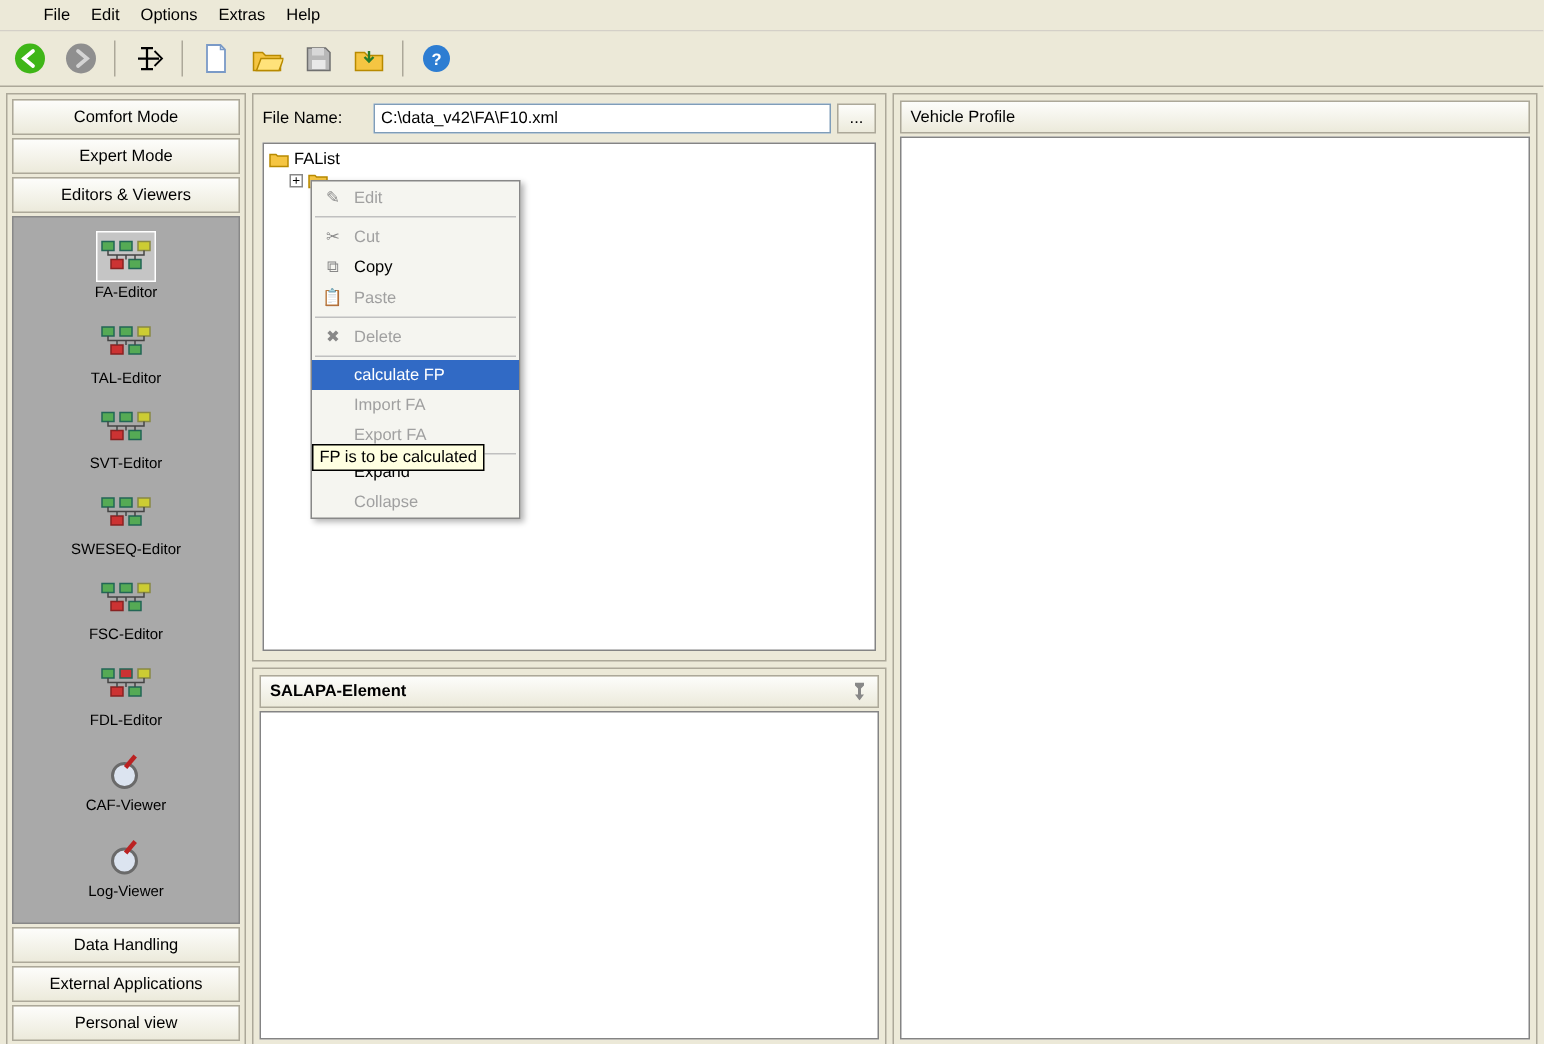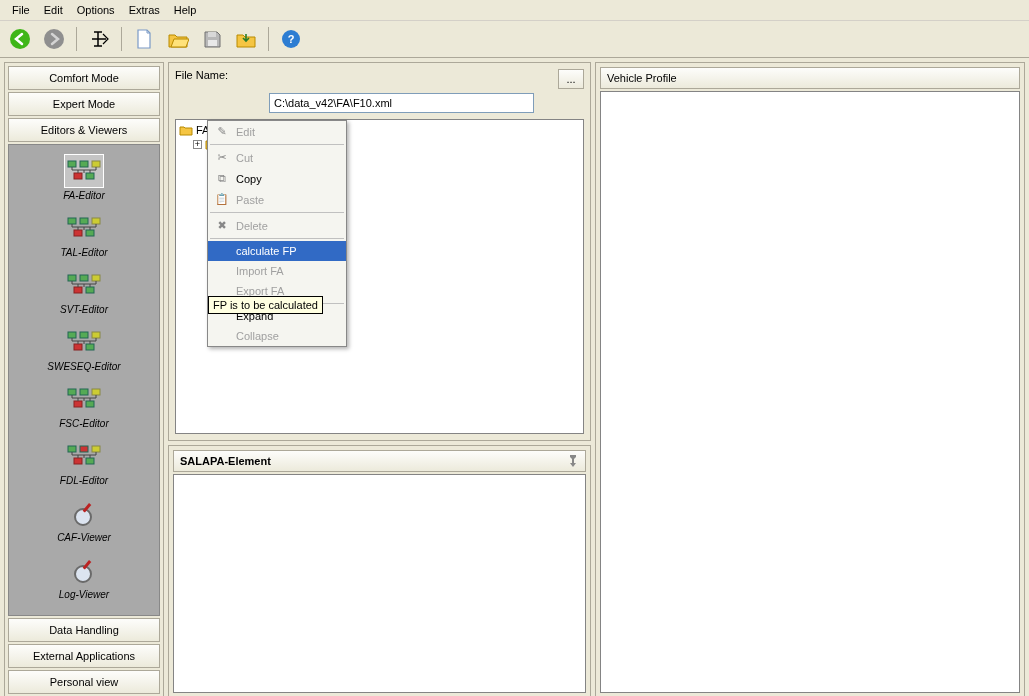--- a/index.html
+++ b/index.html
@@ -1,43 +1,43 @@
 <!DOCTYPE html>
 <html><head>
 <meta charset="utf-8">
 <style>
   * { box-sizing: border-box; margin: 0; padding: 0; font-family: Tahoma, Arial, sans-serif; font-size: 11px; }
   body { width: 1029px; height: 696px; background: #ece9d8; color: #000; overflow: hidden; }
 
-  .menubar { display: flex; gap: 2px; padding: 2px 6px; background: #ece9d8; border-bottom: 1px solid #d4d0c8; }
+  .menubar { display: flex; gap: 2px; padding: 2px 23px; background: #ece9d8; border-bottom: 1px solid #d4d0c8; }
   .menubar .mitem { padding: 2px 6px; cursor: default; }
 
   .toolbar { display: flex; align-items: center; gap: 6px; padding: 4px 6px; background: #ece9d8; border-bottom: 1px solid #aca899; }
   .toolbar .sep { width: 1px; height: 24px; background: #aca899; margin: 0 2px; }
   .toolbar .tbtn { width: 28px; height: 28px; display: flex; align-items: center; justify-content: center; border-radius: 3px; }
   svg { display: block; }
 
   .workspace { display: flex; height: calc(100% - 52px); padding: 4px; gap: 4px; }
 
   .sidebar { width: 160px; border: 1px solid #aca899; background: #ece9d8; display: flex; flex-direction: column; padding: 2px; }
   .sidebar-btn { text-align: center; padding: 5px 2px; border: 1px solid #aca899; margin: 1px; background: linear-gradient(#fdfdfb,#eceadb); cursor: default; }
-  .editor-list { flex: 1; background: #a9a9a9; border: 1px solid #888; margin: 1px; display: flex; flex-direction: column; align-items: center; gap: 4px; padding: 6px 0; overflow-y: auto; font-style: italic; }
+  .editor-list { flex: 1; background: #a9a9a9; border: 1px solid #888; margin: 1px; display: flex; flex-direction: column; align-items: center; gap: 4px; padding: 6px 0; overflow-y: auto; }
   .editor-item { display: flex; flex-direction: column; align-items: center; gap: 2px; padding: 3px; width: 100%; }
   .editor-item .eicon { width: 40px; height: 34px; display: flex; align-items: center; justify-content: center; }
   .editor-item.selected .eicon { border: 1px solid #fff; background: #c5c5c5; }
   .editor-item .elabel { color: #000; font-size: 10px; }
 
   .mainarea { flex: 1; display: flex; gap: 4px; }
   .leftstack { flex: 1; display: flex; flex-direction: column; gap: 4px; min-width: 0; }
   .panel { border: 1px solid #aca899; background: #ece9d8; position: relative; }
 
   .filepanel { padding: 6px; display: flex; flex-direction: column; gap: 6px; flex: 3; min-height: 0; }
-  .filerow { display: flex; gap: 24px; }
+  .filerow { display: flex; align-items: center; gap: 4px; }
   .filelabel { width: 70px; }
-  .fileinput { flex: 1; border: 1px solid #7f9db9; padding: 2px 4px; font-size: 11px; height: 20px; margin-top: 24px; }
+  .fileinput { flex: 1; border: 1px solid #7f9db9; padding: 2px 4px; font-size: 11px; height: 20px; }
   .browsebtn { width: 26px; height: 20px; border: 1px solid #aca899; background: linear-gradient(#fdfdfb,#eceadb); text-align: center; line-height: 16px; }
   .treearea { background: #fff; border: 1px solid #848484; flex: 1; padding: 3px; position: relative; }
   .treerow { display: flex; align-items: center; gap: 3px; padding: 1px 0; }
   .treerow .exp { width: 9px; height: 9px; border: 1px solid #888; font-size: 9px; line-height: 7px; text-align: center; }
   .treerow.indent { margin-left: 14px; }
   .foldericon { color: #d8b03e; }
   .selnode { background: #316ac5; color: #fff; padding: 0 3px; }
 
   
   .ctxmenu { position: absolute; left: 207px; top: 120px; width: 140px; border: 1px solid #888; background: #f5f5f0; box-shadow: 2px 2px 4px rgba(0,0,0,.3); z-index: 50; }

